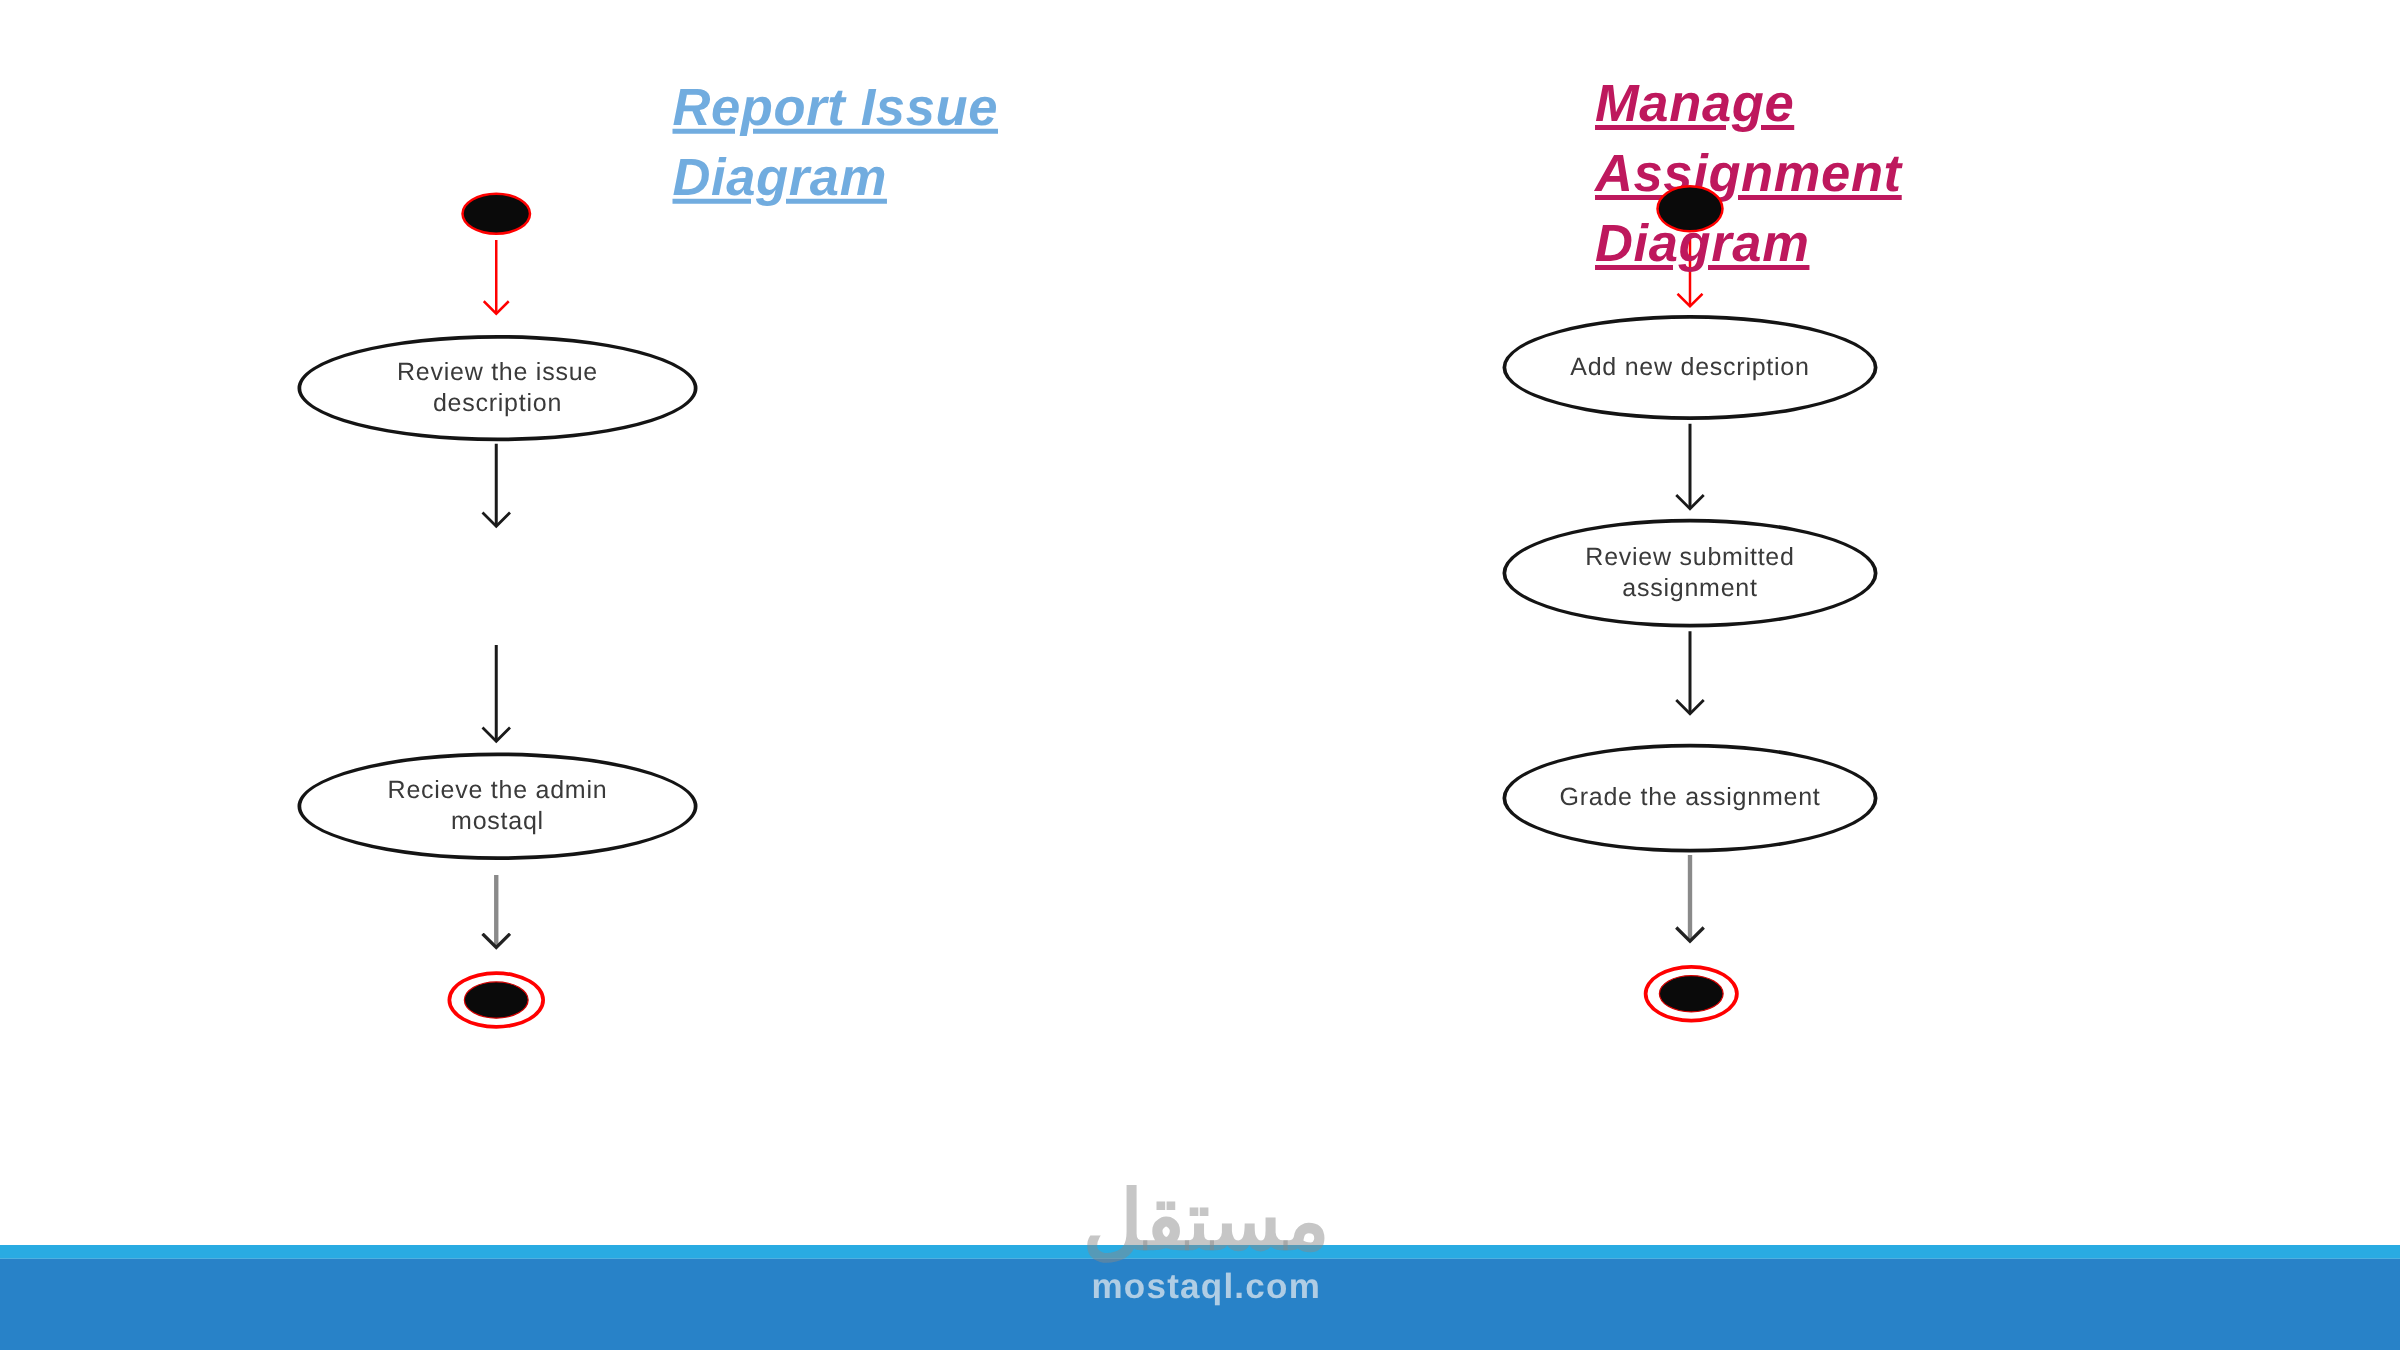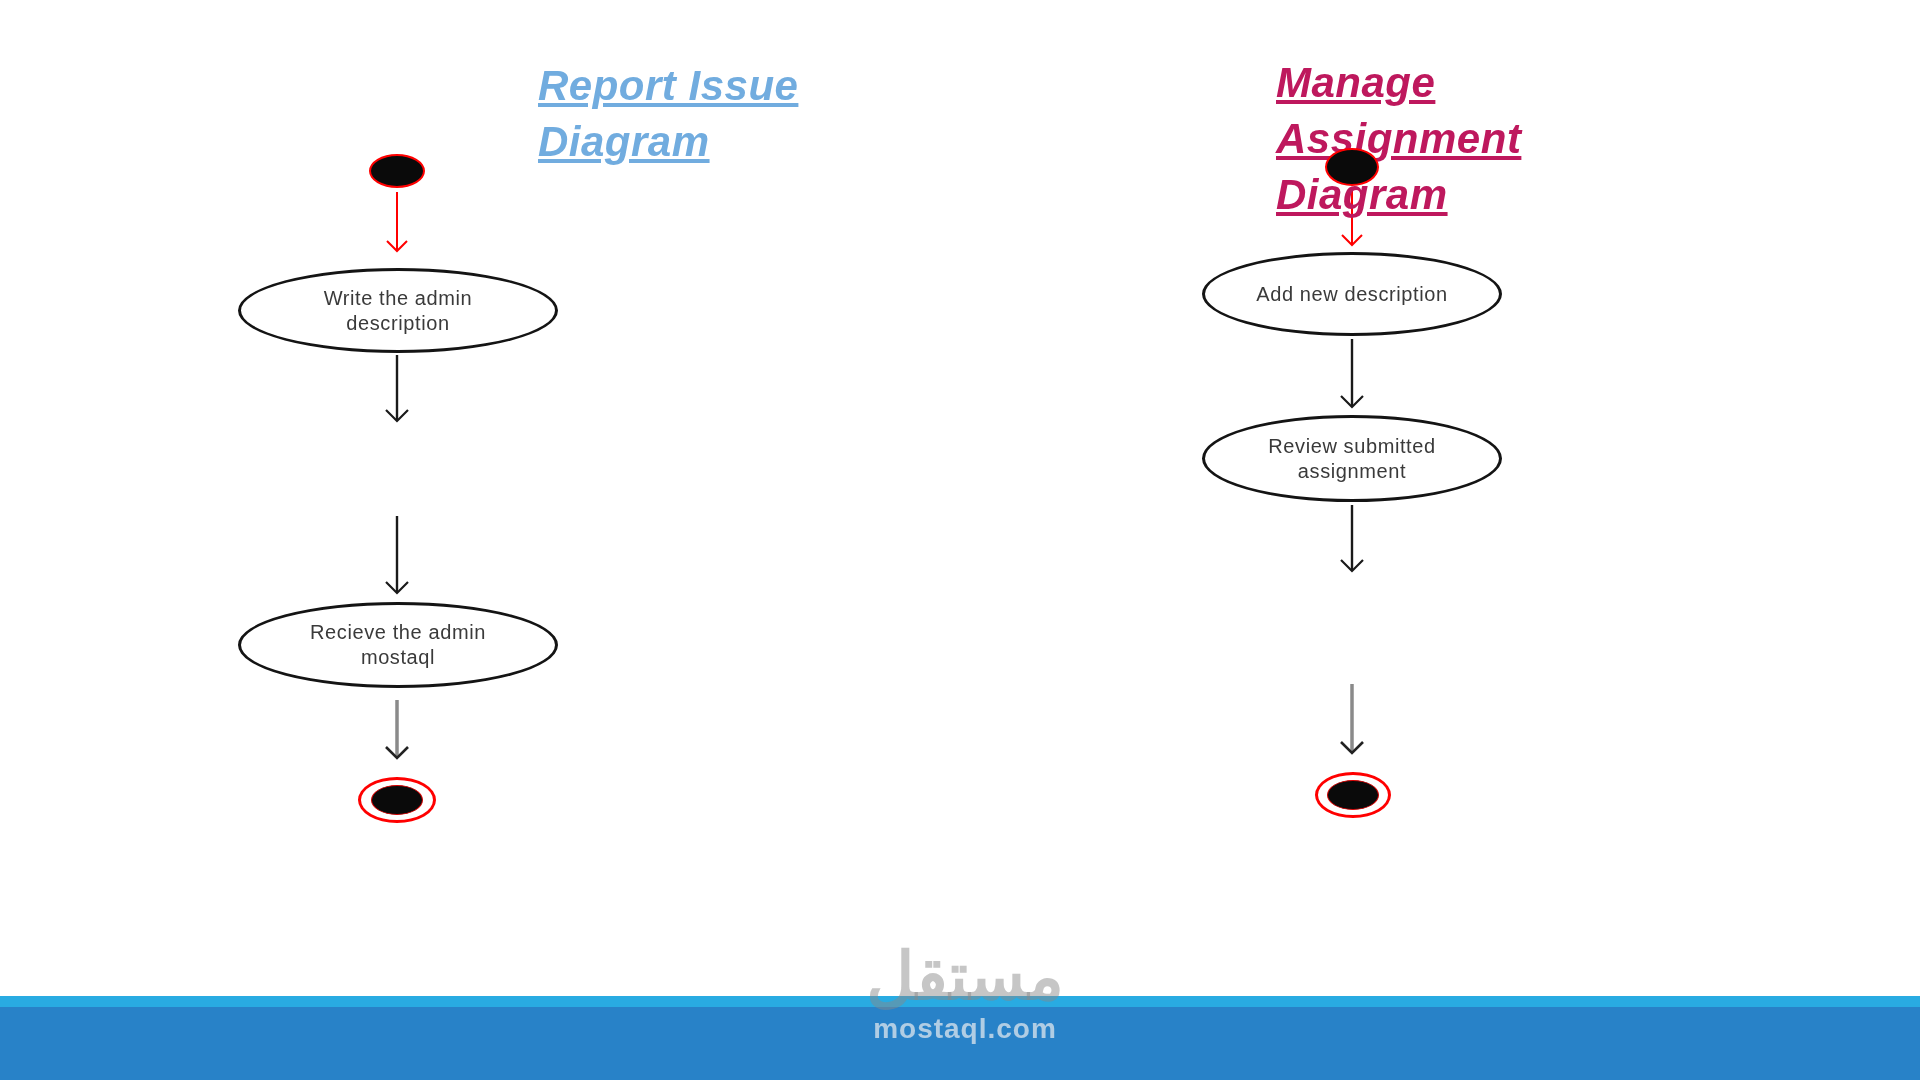--- a/index.html
+++ b/index.html
@@ -151,21 +151,21 @@
   </svg>
 
   <div class="diagram-title title-report" style="color: rgb(113, 172, 223);">
     <span>Report Issue</span>
     <span>Diagram</span>
   </div>
 
   <div class="initial-node ri-start"></div>
 
   <div class="activity ri-act1">
-    <span>Write the admin
+    <span>Review the issue
 description</span>
   </div>
 
 
   <div class="activity ri-act3">
     <span>Recieve the admin
 mostaql</span>
   </div>
 
   <div class="final-node ri-end">
@@ -182,20 +182,23 @@
 
   <div class="activity ma-act1">
     <span>Add new description</span>
   </div>
 
   <div class="activity ma-act2">
     <span>Review submitted
 assignment</span>
   </div>
 
+  <div class="activity ma-act3">
+    <span>Grade the assignment</span>
+  </div>
 
   <div class="final-node ma-end">
     <div class="final-node-core"></div>
   </div>
 
   <div class="footer-stripe" style="background: rgb(41, 171, 226);"></div>
   <div class="footer-band" style="background: rgb(40, 130, 200);"></div>
 
   <div class="watermark">
     <span class="watermark-logo">مستقل</span>

